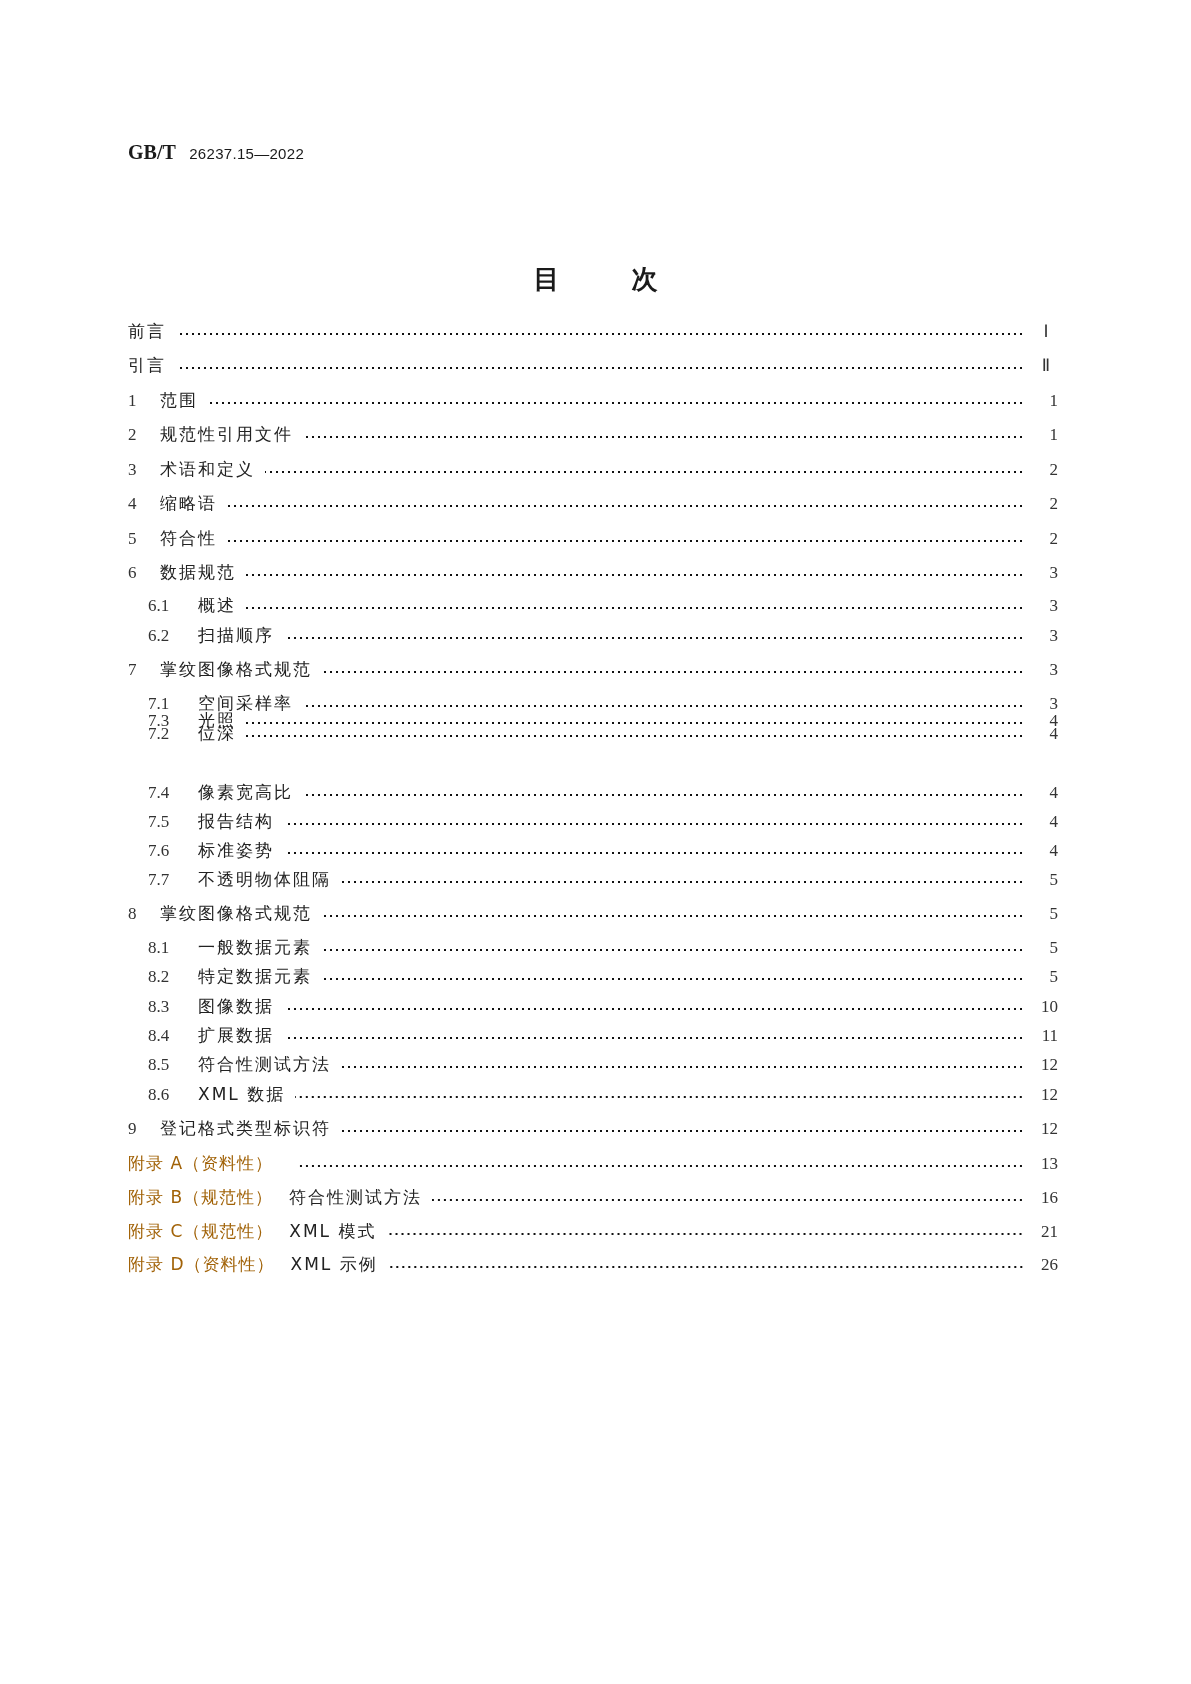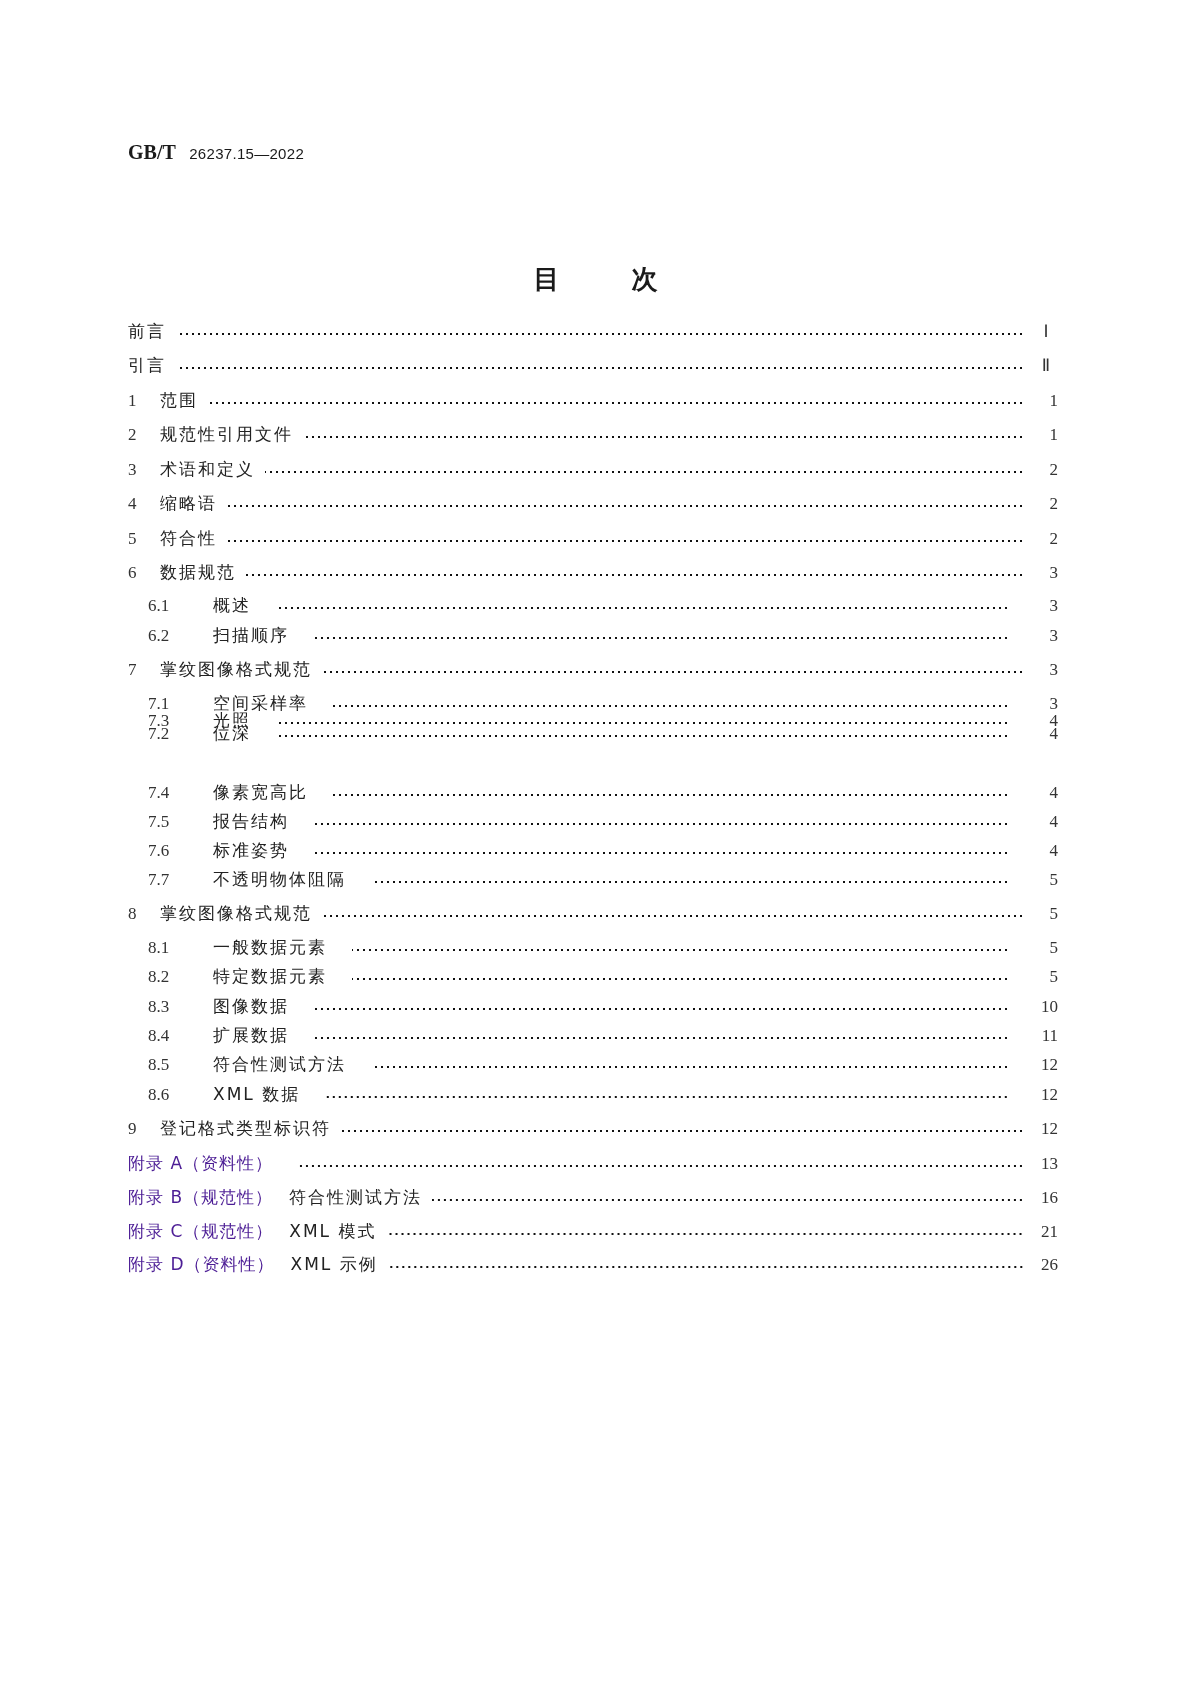--- a/index.html
+++ b/index.html
@@ -66,41 +66,40 @@
       height: 26px;
       display: flex;
       align-items: baseline;
       font-size: 17px;
       line-height: 26px;
       white-space: nowrap;
     }
     .toc-row.level-2 {
       left: 20px;
       width: 910px;
-      gap: 15px;
     }
     .toc-row .sec-num {
       display: inline-block;
       font-family: "Liberation Serif", serif;
       font-size: 17px;
       color: #333;
     }
     .toc-row.level-1 .sec-num { width: 32px; }
     .toc-row.level-2 .sec-num { width: 50px; }
     .toc-row .sec-title {
       font-family: "DejaVu Sans", sans-serif;
       font-size: 17px;
       letter-spacing: 2px;
       color: #222;
       text-align: right;
     }
     .toc-row .annex-label {
       font-family: "DejaVu Sans", sans-serif;
       font-size: 17px;
-      color: #4c1d95;
+      color: #a16207;
       margin-right: 16px;
       letter-spacing: 1px;
     }
     .toc-row .leader {
       flex: 1;
       margin: 0 10px 0 10px;
       height: 6px;
       align-self: center;
       background-image: radial-gradient(circle, #111 1.1px, transparent 1.3px);
       background-size: 6px 6px;

